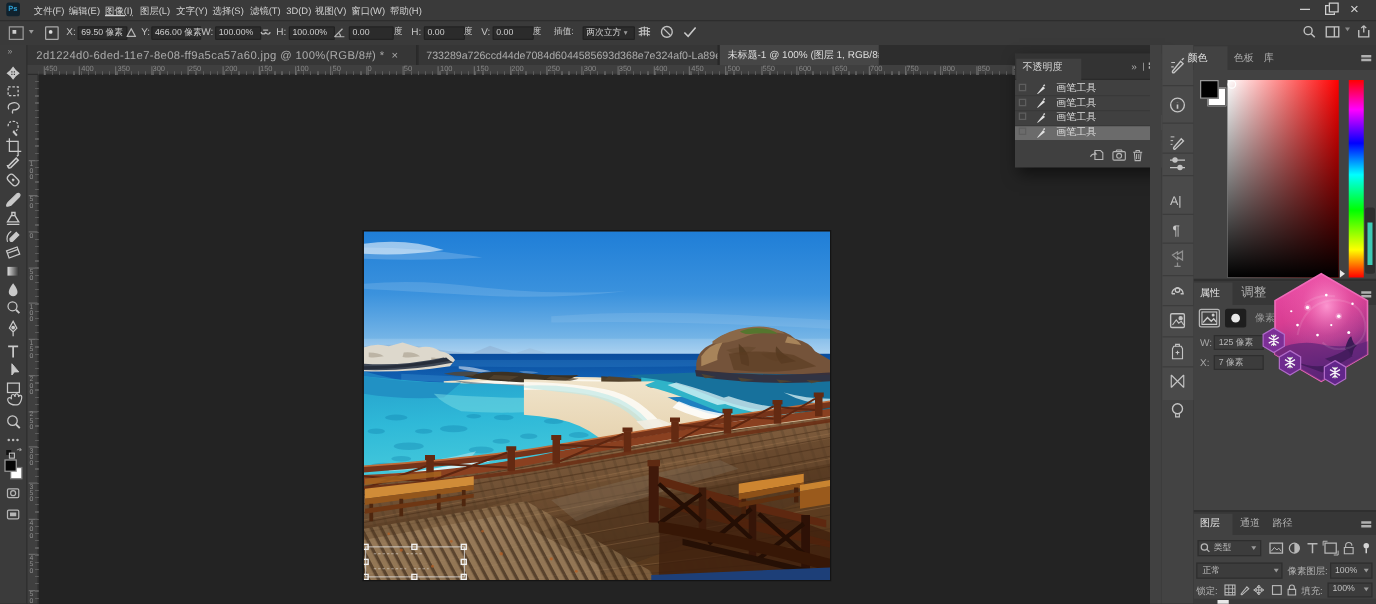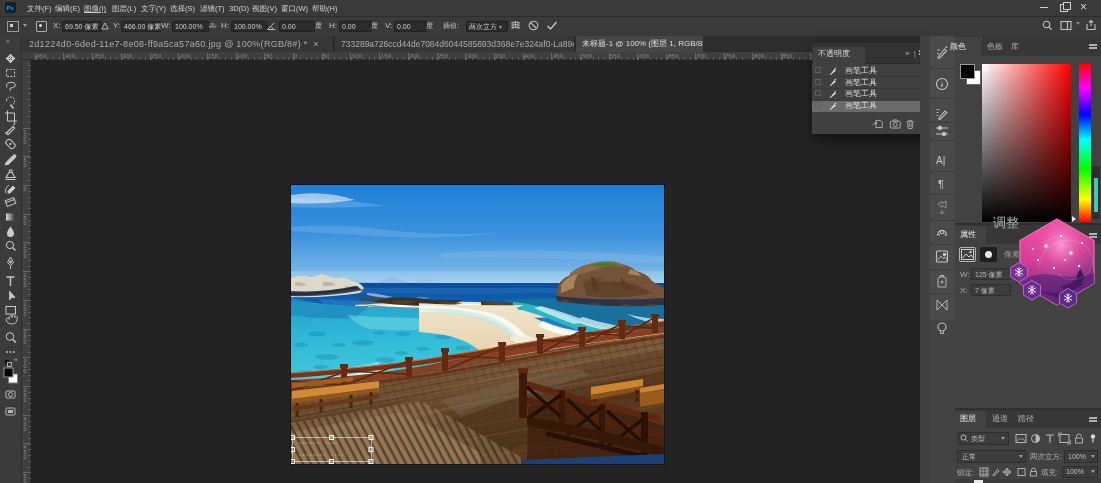--- a/index.html
+++ b/index.html
@@ -630,21 +630,21 @@
 
 <div class="ab" style="left:1079px;top:64px;width:12px;height:158px;background:linear-gradient(to bottom,#f00 0%,#f0f 15%,#00f 32%,#0ff 48%,#0f0 66%,#ff0 86%,#f00 100%);"></div>
 <div class="ab" style="left:1072px;top:216px;width:0;height:0;border-top:3px solid transparent;border-bottom:3px solid transparent;border-left:4px solid #e8e8e8;"></div>
 <div class="ab" style="left:1092px;top:166px;width:8px;height:53px;background:#2e2e2e;border-radius:2px;"></div>
 <div class="ab" style="left:1094px;top:178px;width:4px;height:34px;background:#3ec9b4;"></div>
 
 <div class="ab" style="left:955px;top:223px;width:146px;height:2px;background:#2f2f2f;"></div>
 <div class="ab" style="left:955px;top:225px;width:146px;height:19px;background:#373737;"></div>
 <div class="ab" style="left:955px;top:226px;width:31px;height:18px;background:#424242;"></div>
 <div class="ab" style="left:960px;top:230px;color:#e8e8e8;font-size:8px;line-height:10px;">属性</div>
-<div class="ab" style="left:993px;top:218px;color:#b2b2b2;font-size:13px;line-height:10px;">调整</div>
+<div class="ab" style="left:993px;top:230px;color:#b2b2b2;font-size:10px;line-height:10px;">调整</div>
 <div class="ab" style="left:1089px;top:233px;width:8px;height:1.5px;background:#b0b0b0;box-shadow:0 3px 0 #b0b0b0;"></div>
 <div class="ab" style="left:959px;top:247px;width:17px;height:15px;border:1px solid #b5b5b5;border-radius:2px;box-sizing:border-box;"></div>
 <svg class="ab" style="left:961px;top:249px;" width="13" height="11" viewBox="0 0 13 11">
       <rect x="0.5" y="0.5" width="12" height="10" fill="none" stroke="#ccc"></rect>
       <path d="M1.5 9 l3.5 -4 l3 3 l2 -2 l2 2.5" stroke="#ccc" fill="none"></path>
       <circle cx="9.5" cy="3" r="1.2" fill="#ccc"></circle>
     </svg>
 <div class="ab" style="left:980px;top:247px;width:17px;height:15px;background:#1e1e1e;border-radius:2px;"></div>
 <div class="ab" style="left:985px;top:251px;width:7px;height:7px;background:#e8e8e8;border-radius:50%;"></div>
 <div class="ab" style="left:1004px;top:250px;color:#989898;font-size:8px;line-height:10px;">像素图层</div>
@@ -676,21 +676,21 @@
 <path d="M32 3 h8 M36 3 v7.5" stroke-width="1.2"></path>
 <rect x="46" y="2.5" width="9" height="8"></rect>
         <path d="M44.5 4.5 v-3.5 h3.5 M56.5 8.5 v3.5 h-3.5" stroke-width="0.8"></path>
 <path d="M62.5 6 v-1.5 a2.5 2.5 0 0 1 5 0 M61.5 6 h7 v5 h-7 z" stroke-width="0.9"></path>
 <circle cx="79" cy="4.5" r="2.2" fill="#d5d5d5" stroke="none"></circle>
         <path d="M79 6.5 v4" stroke="#d5d5d5" stroke-width="1.2"></path>
 </g>
     </svg>
 <div class="ab" style="left:957px;top:450px;width:69px;height:13px;background:#3c3c3c;border:1px solid #2e2e2e;box-sizing:border-box;color:#c2c2c2;font-size:7px;line-height:11px;padding-left:4px;">正常</div>
 <div class="ab" style="left:1019px;top:455px;width:0;height:0;border-left:2.5px solid transparent;border-right:2.5px solid transparent;border-top:3px solid #9a9a9a;"></div>
-<div class="ab" style="left:1030px;top:452px;color:#b2b2b2;font-size:7.5px;line-height:9px;">两次立方:</div>
+<div class="ab" style="left:1030px;top:452px;color:#b2b2b2;font-size:7.5px;line-height:9px;">像素图层:</div>
 <div class="ab" style="left:1064px;top:450px;width:34px;height:13px;background:#3c3c3c;border:1px solid #2e2e2e;box-sizing:border-box;color:#c2c2c2;font-size:7px;line-height:11px;padding-left:3px;">100%</div>
 <div class="ab" style="left:1091px;top:455px;width:0;height:0;border-left:2.5px solid transparent;border-right:2.5px solid transparent;border-top:3px solid #9a9a9a;"></div>
 <div class="ab" style="left:957px;top:468px;color:#b2b2b2;font-size:7.5px;line-height:9px;">锁定:</div>
 <svg class="ab" style="left:978px;top:466px;" width="62" height="12" viewBox="0 0 62 12">
 <g stroke="#b8b8b8" fill="none" stroke-width="0.9">
 <rect x="2" y="2" width="8" height="8"></rect>
         <path d="M2 5 h8 M2 8 h8 M5 2 v8 M8 2 v8" stroke-width="0.7"></path>
 <path d="M15 9 l4.5 -5.5 l1.5 1.5 l-5 4.5 q-1.5 0.5 -1 -0.5z"></path>
 <path d="M29 2 v8 M25 6 h8 M29 2 l-1.5 2 h3z M29 10 l-1.5 -2 h3z M25 6 l2 -1.5 v3z M33 6 l-2 -1.5 v3z" stroke-width="0.8"></path>
 <rect x="40" y="2.5" width="7" height="7"></rect>

